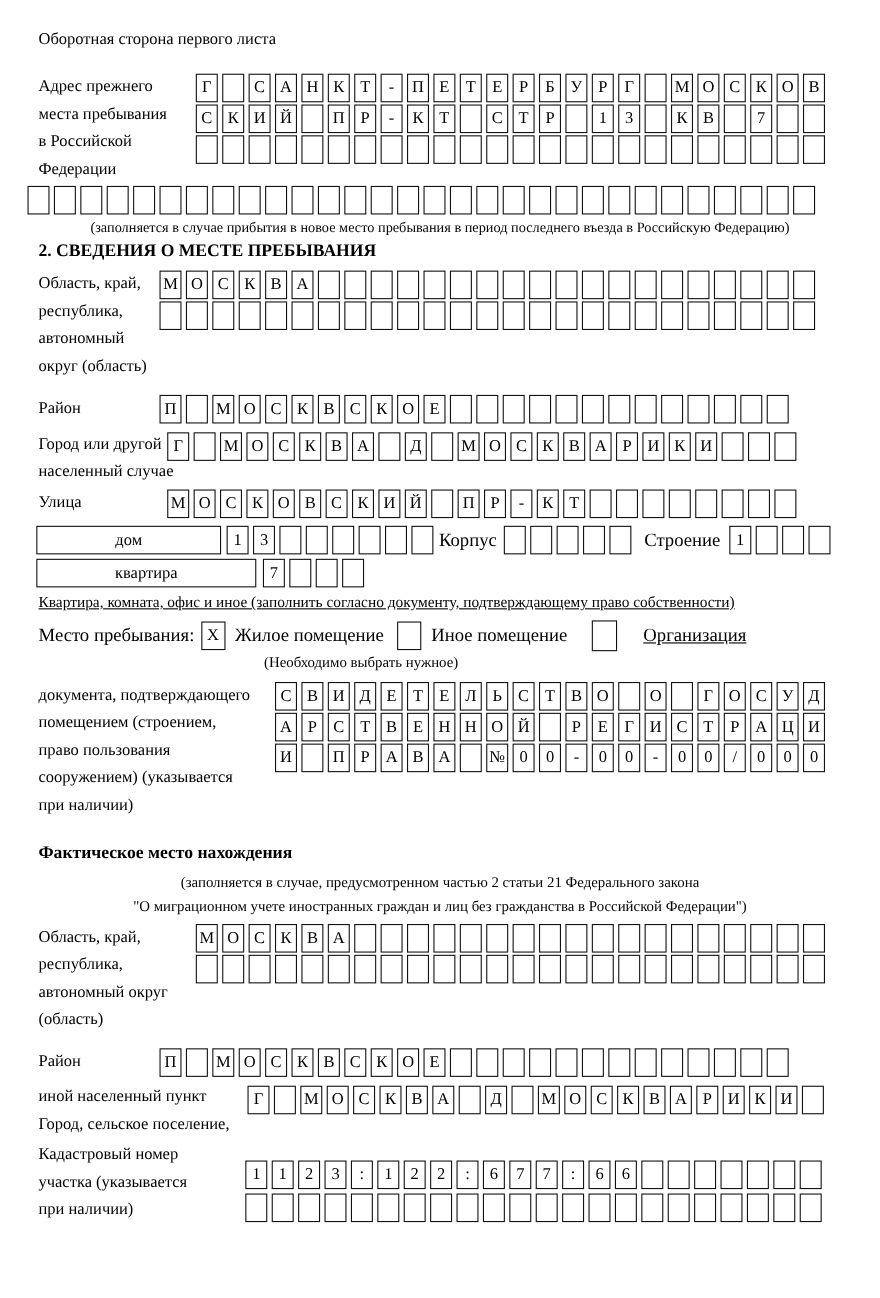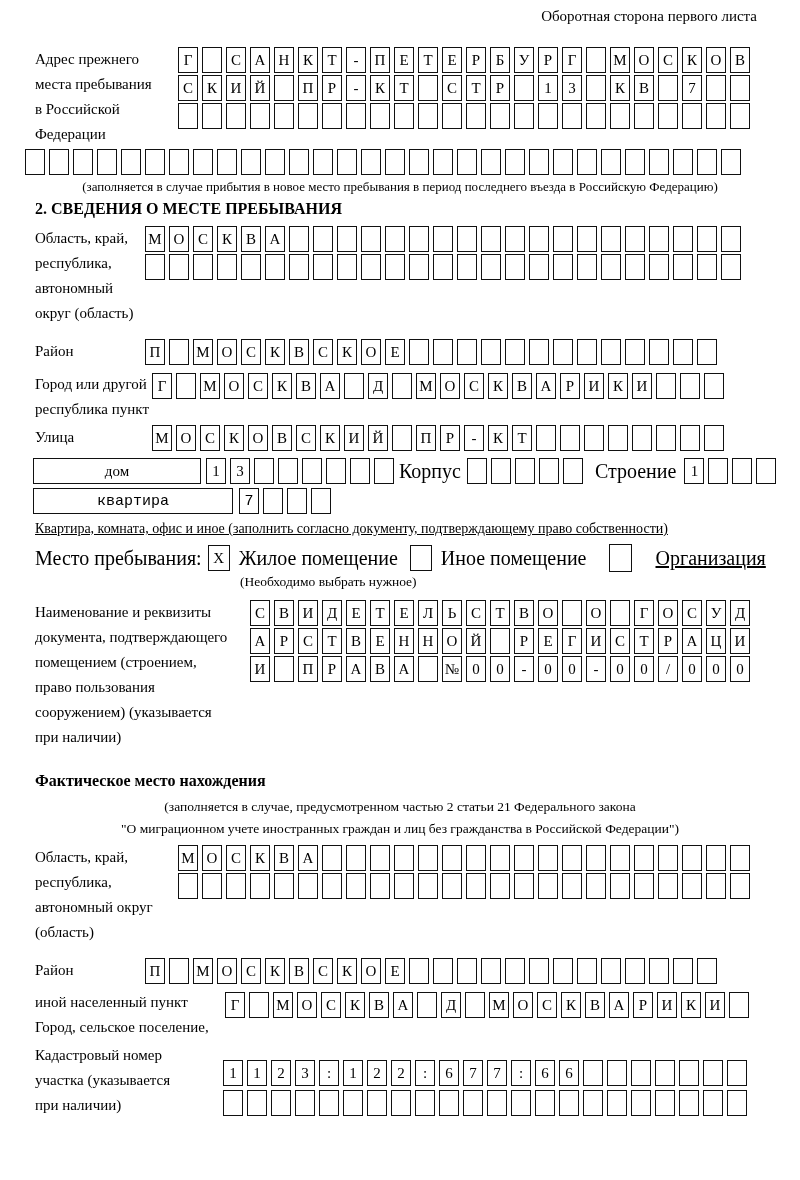--- a/index.html
+++ b/index.html
@@ -2,21 +2,21 @@
 <html><head>
 <meta charset="utf-8">
 <style>
   html,body{margin:0;padding:0;background:#fff;}
   body{
     width:800px;height:1180px;
     font-family:"Liberation Serif","DejaVu Serif",serif;
     color:#000;overflow:hidden;
   }
   .page{position:relative;width:800px;height:1180px;padding:0 35px;box-sizing:border-box;}
-  .top-note{padding-top:8px;text-align:right;padding-right:8px;font-size:15px;}
+  .top-note{padding-top:28px;text-align:left;padding-right:8px;font-size:15px;}
   .row{display:flex;align-items:flex-start;}
   .label{font-size:15px;line-height:25px;flex:none;}
   .label div{white-space:nowrap;}
   .w143{width:143px;} .w110{width:110px;} .w117{width:117px;}
   .w215{width:215px;} .w190{width:190px;} .w188{width:188px;}
   .cells{display:flex;gap:4px;margin-bottom:2px;flex:none;}
   .cell{
     box-sizing:border-box;flex:none;
     width:20px;height:26px;border:1.7px solid #111;
     display:flex;align-items:center;justify-content:center;
@@ -24,21 +24,21 @@
   }
   .widebox{
     box-sizing:border-box;height:26px;border:1.7px solid #111;
     display:flex;align-items:center;justify-content:center;
     font-size:15px;flex:none;background:#fff;
   }
   .caption-center{font-size:13px;text-align:center;margin-top:4px;}
   .caption-left{font-size:14px;margin-top:5px;}
   .title{font-size:16px;font-weight:bold;text-align:left;}
   .note-center{font-size:13.5px;text-align:center;}
-  .inline-lbl{font-size:20px;line-height:26px;white-space:nowrap;flex:none;}
+  .inline-lbl{font-size:17px;line-height:26px;white-space:nowrap;flex:none;}
 </style>
 </head>
 <body>
 
 <div class="page">
 
   <div class="top-note">Оборотная сторона первого листа</div>
 
   <div class="row" style="margin-top:22px;">
     <div class="label w143">
@@ -255,21 +255,21 @@
         <span class="cell"></span>
         <span class="cell"></span>
         <span class="cell"></span>
         <span class="cell"></span>
       </div>
   </div>
 
   <div class="row" style="margin-top:5px;">
     <div class="label w117">
       <div>Город или другой</div>
-      <div>республика пункт</div>
+      <div>населенный случае</div>
     </div>
     <div class="cells" style="margin-top:1px;">
         <span class="cell">Г</span>
         <span class="cell"></span>
         <span class="cell">М</span>
         <span class="cell">О</span>
         <span class="cell">С</span>
         <span class="cell">К</span>
         <span class="cell">В</span>
         <span class="cell">А</span>
@@ -344,21 +344,21 @@
       </div>
     <div class="inline-lbl" style="margin-left:12px;">Строение</div>
     <div class="cells" style="margin-left:8px;margin-bottom:0;">
         <span class="cell">1</span>
         <span class="cell"></span>
         <span class="cell"></span>
         <span class="cell"></span>
       </div>
   </div>
 
-  <div class="row" style="margin-top:4px;margin-left:-2px;align-items:center;font-family:Liberation Mono, monospace;">
+  <div class="row" style="margin-top:4px;margin-left:-2px;align-items:center;">
     <div class="widebox" style="width:200px;">квартира</div>
     <div class="cells" style="margin-left:6px;margin-bottom:0;">
         <span class="cell">7</span>
         <span class="cell"></span>
         <span class="cell"></span>
         <span class="cell"></span>
       </div>
   </div>
   <div class="caption-left" style="margin-top:7px;text-decoration:underline;">Квартира, комната, офис и иное (заполнить согласно документу, подтверждающему право собственности)</div>
 
@@ -368,21 +368,20 @@
     <div class="inline-lbl" style="margin-left:9px;">Жилое помещение</div>
     <div class="cell" style="width:22px;margin-left:12px;"></div>
     <div class="inline-lbl" style="margin-left:9px;">Иное помещение</div>
     <div class="cell" style="width:23px;height:28px;margin-left:22px;"></div>
     <div class="inline-lbl" style="margin-left:24px;text-decoration:underline;">Организация</div>
   </div>
   <div class="note-center" style="text-align:left;margin-left:205px;margin-top:2px;">(Необходимо выбрать нужное)</div>
 
   <div class="row" style="margin-top:10px;">
     <div class="label w215">
-      <div>Наименование и реквизиты</div>
       <div>документа, подтверждающего</div>
       <div>помещением (строением,</div>
       <div>право пользования</div>
       <div>сооружением) (указывается</div>
       <div>при наличии)</div>
     </div>
     <div>
       <div class="cells">
           <span class="cell">С</span>
           <span class="cell">В</span>

